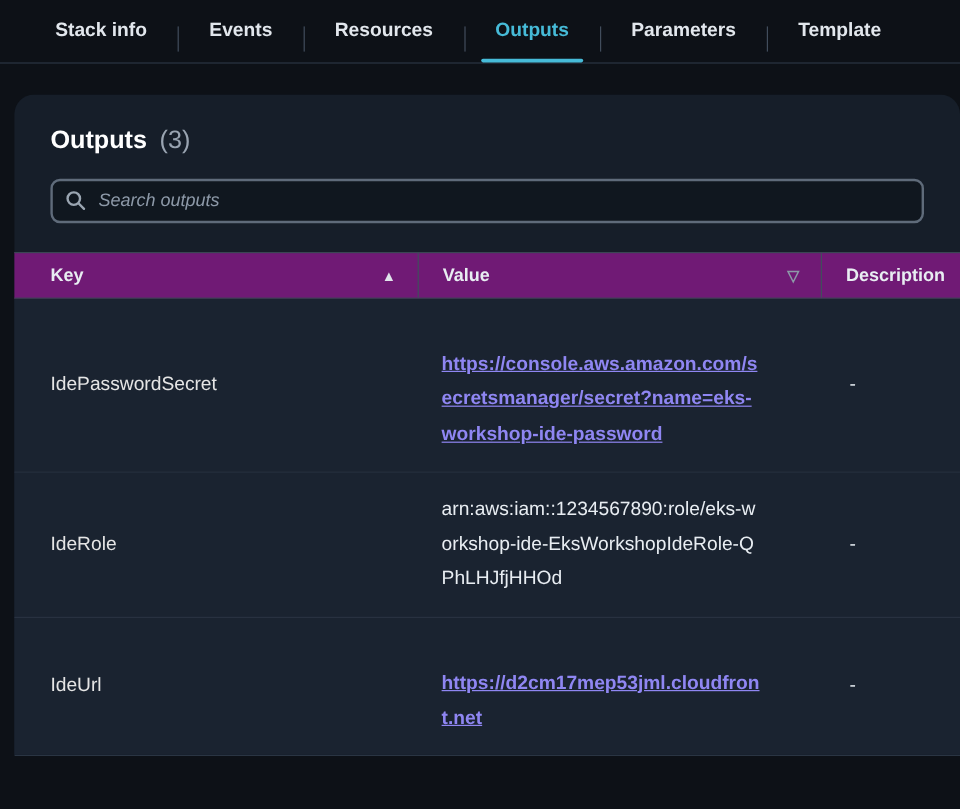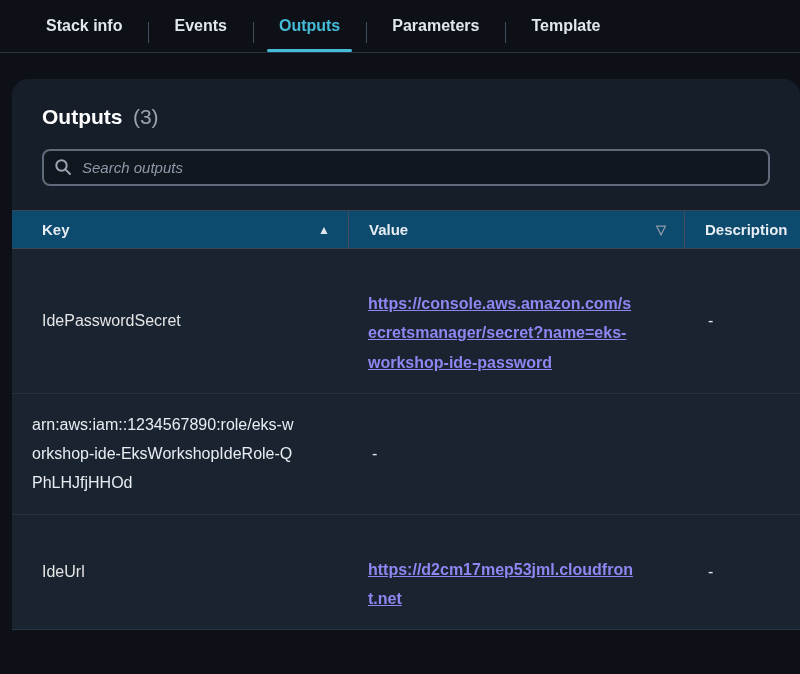--- a/index.html
+++ b/index.html
@@ -75,21 +75,21 @@
   .search-icon {
     position: absolute; left: 12px; top: 9px;
     width: 18px; height: 18px;
     pointer-events: none;
   }
 
   
   .thead {
     display: grid;
     grid-template-columns: 336px 336px 1fr;
-    background: #0c4a6e;
+    background: #701a75;
     border-top: 1px solid #3b4654;
     border-bottom: 1px solid #3b4654;
   }
   .th {
     display: flex;
     align-items: center;
     justify-content: space-between;
     padding: 10px 18px 10px 30px;
     font-size: 15px;
     font-weight: 700;
@@ -121,20 +121,21 @@
     margin-top: 24px;
   }
   .desc-cell { padding-left: 24px; color: #e2e7ed; }
 </style>
 </head>
 <body>
 
 <div class="tabbar">
   <div class="tab">Stack info</div>
   <div class="tab">Events</div>
+  <div class="tab">Resources</div>
   <div class="tab active">Outputs</div>
   <div class="tab">Parameters</div>
   <div class="tab">Template</div>
 </div>
 
 <div class="panel">
 
   <div class="panel-header">
     <span class="panel-title">Outputs</span>
     <span class="panel-count">(3)</span>
@@ -164,20 +165,21 @@
 
   <div class="row">
     <div class="cell key-cell">IdePasswordSecret</div>
     <div class="cell value-cell">
       <a class="value-link">https://console.aws.amazon.com/secretsmanager/secret?name=eks-workshop-ide-password</a>
     </div>
     <div class="cell desc-cell">-</div>
   </div>
 
   <div class="row">
+    <div class="cell key-cell">IdeRole</div>
     <div class="cell value-cell">
       <span class="value-text">arn:aws:iam::1234567890:role/eks-workshop-ide-EksWorkshopIdeRole-QPhLHJfjHHOd</span>
     </div>
     <div class="cell desc-cell">-</div>
   </div>
 
   <div class="row">
     <div class="cell key-cell">IdeUrl</div>
     <div class="cell value-cell">
       <a class="value-link">https://d2cm17mep53jml.cloudfront.net</a>

